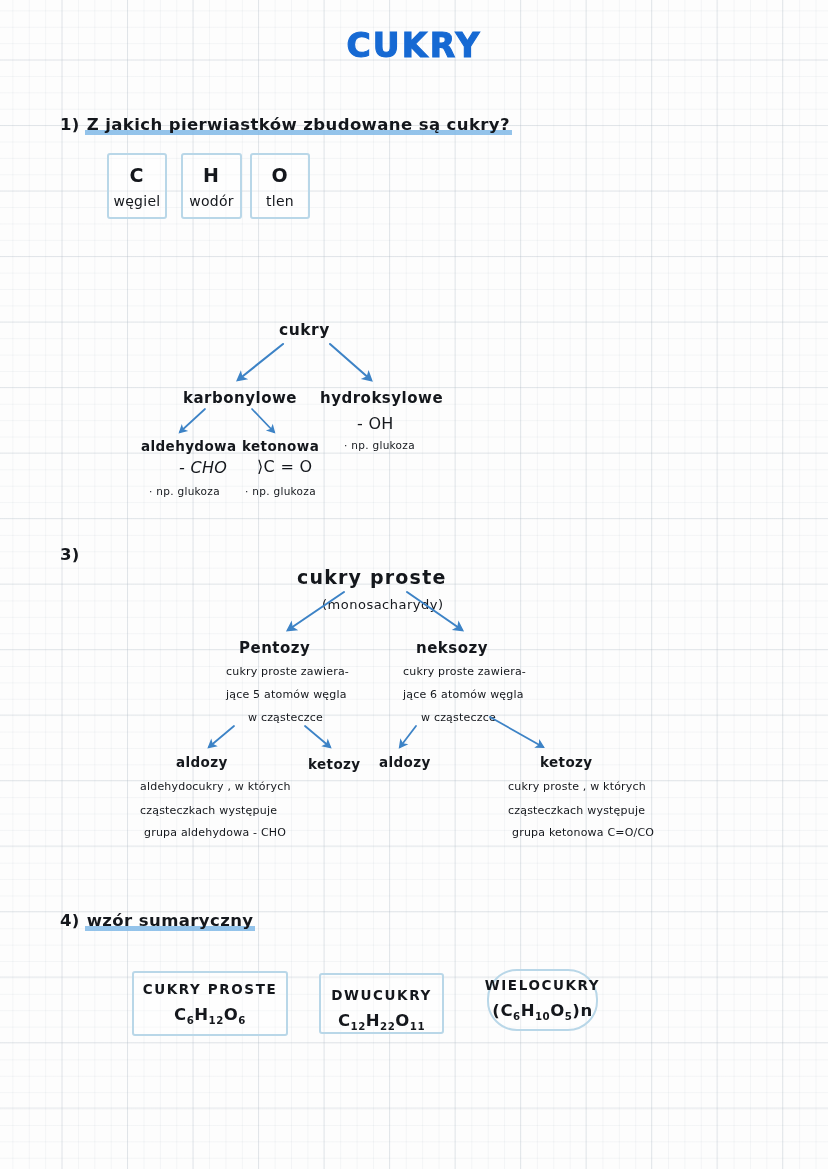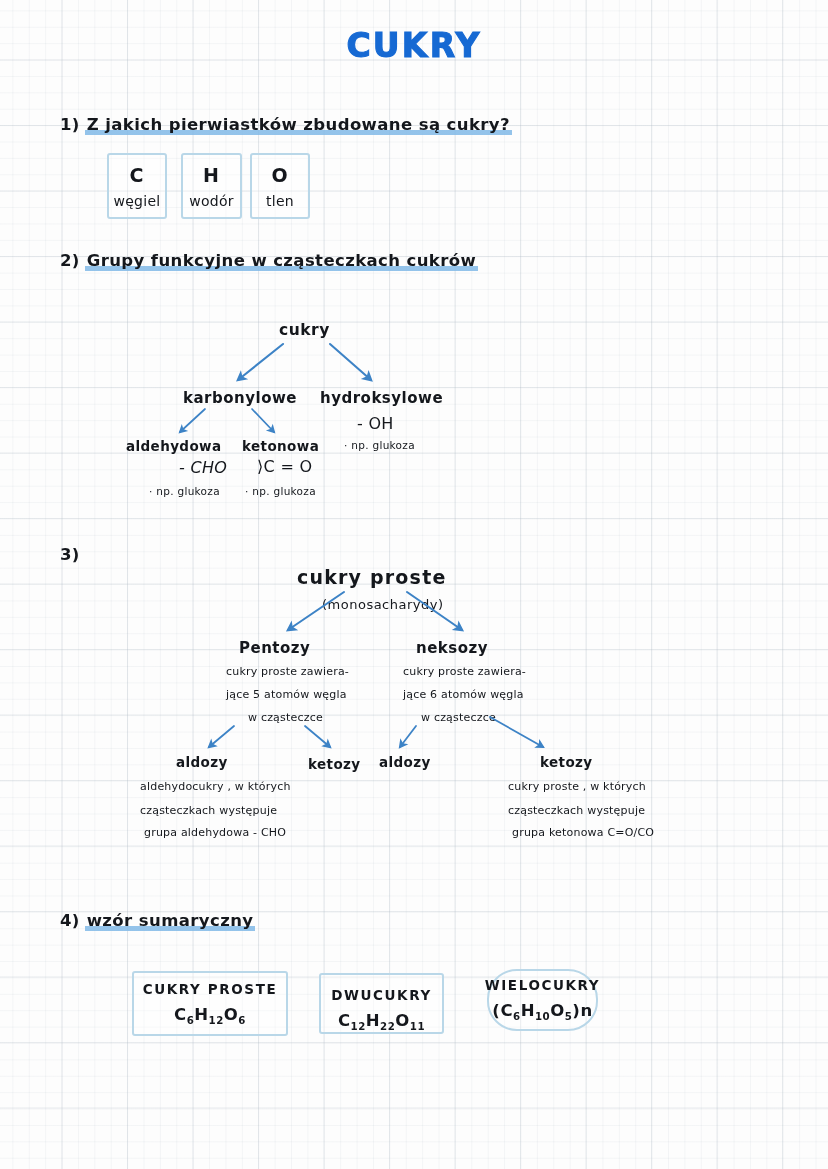--- a/index.html
+++ b/index.html
@@ -91,33 +91,29 @@
   </div>
   <div class="abs elembox" style="left:181px;top:153px;width:57px;height:62px;">
     <div class="elemsym">H</div>
     <div class="elemname">wodór</div>
   </div>
   <div class="abs elembox" style="left:250px;top:153px;width:56px;height:62px;">
     <div class="elemsym">O</div>
     <div class="elemname">tlen</div>
   </div>
 
-  <div class="abs" style="left:60px;top:251px;">
-    <span class="qnum">2)</span>
-    <span class="qtext">Grupy  funkcyjne  w  cząsteczkach  cukrów</span>
-  </div>
 
   <div class="abs node-l1" style="left:279px;top:321px;">cukry</div>
 
   <div class="abs node-l2" style="left:183px;top:389px;">karbonylowe</div>
   <div class="abs node-l2" style="left:320px;top:389px;">hydroksylowe</div>
   <div class="abs detail-md" style="left:357px;top:414px;">- OH</div>
   <div class="abs detail" style="left:344px;top:439px;">· np. glukoza</div>
 
-  <div class="abs node-l3" style="left:126px;top:438px;">aldehydowa</div>
+  <div class="abs node-l3" style="left:141px;top:438px;">aldehydowa</div>
   <div class="abs detail-md" style="left:179px;top:458px;font-style:italic;">- CHO</div>
   <div class="abs detail" style="left:149px;top:485px;">· np. glukoza</div>
 
   <div class="abs node-l3" style="left:242px;top:438px;">ketonowa</div>
   <div class="abs detail-md" style="left:257px;top:457px;">⟩C = O</div>
   <div class="abs detail" style="left:245px;top:485px;">· np. glukoza</div>
 
   <div class="abs" style="left:60px;top:545px;">
     <span class="qnum">3)</span>
   </div>

